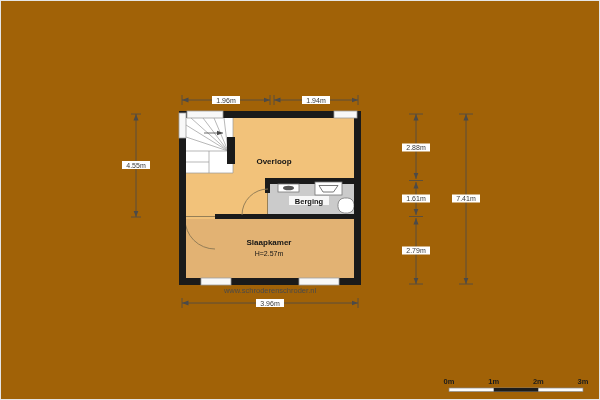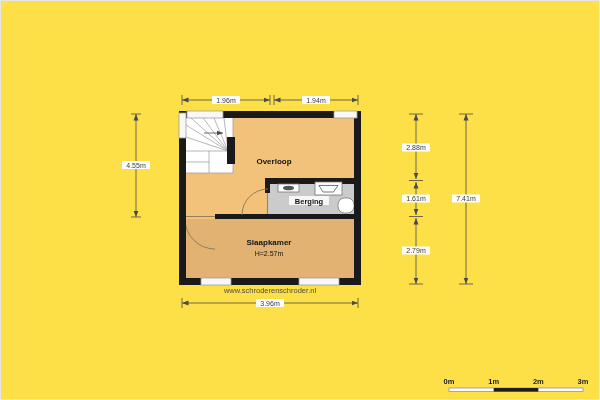--- a/index.html
+++ b/index.html
@@ -1,17 +1,17 @@
 <!DOCTYPE html>
 <html style="--wall: #1a1a1a; --overloop_floor: #f2c27a; --slaapkamer_floor: #e2b273; --berging_floor: #cbcbcb; --window_fill: #f8f8f8; --window_stroke: #9e9e9e; --dim_line: #4a4a4a; --dim_text: #383838; --door: #8a7753; --detail_line: #9a9a9a; --room_text: #141414; --scale_dark: #1c1c1c; --frame: #e6e6e6;"><head>
 <meta charset="utf-8">
 <style>
   html,body{margin:0;padding:0;background:#fff;}
   .canvas{
-    position:relative;width:600px;height:400px;background:#fde047;
+    position:relative;width:600px;height:400px;background:#a16207;
     border:1px solid var(--frame,#e6e6e6);box-sizing:border-box;
     font-family:"Liberation Sans","DejaVu Sans",sans-serif;
     text-decoration:underline;
   }
   svg{display:block;}
   svg text{font-family:"Liberation Sans","DejaVu Sans",sans-serif;}
   .wall{fill:var(--wall,#1a1a1a);}
   .floor-overloop{fill:var(--overloop_floor,#f2c27a);}
   .floor-slaapkamer{fill:var(--slaapkamer_floor,#e2b273);}
   .floor-berging{fill:var(--berging_floor,#cbcbcb);}

